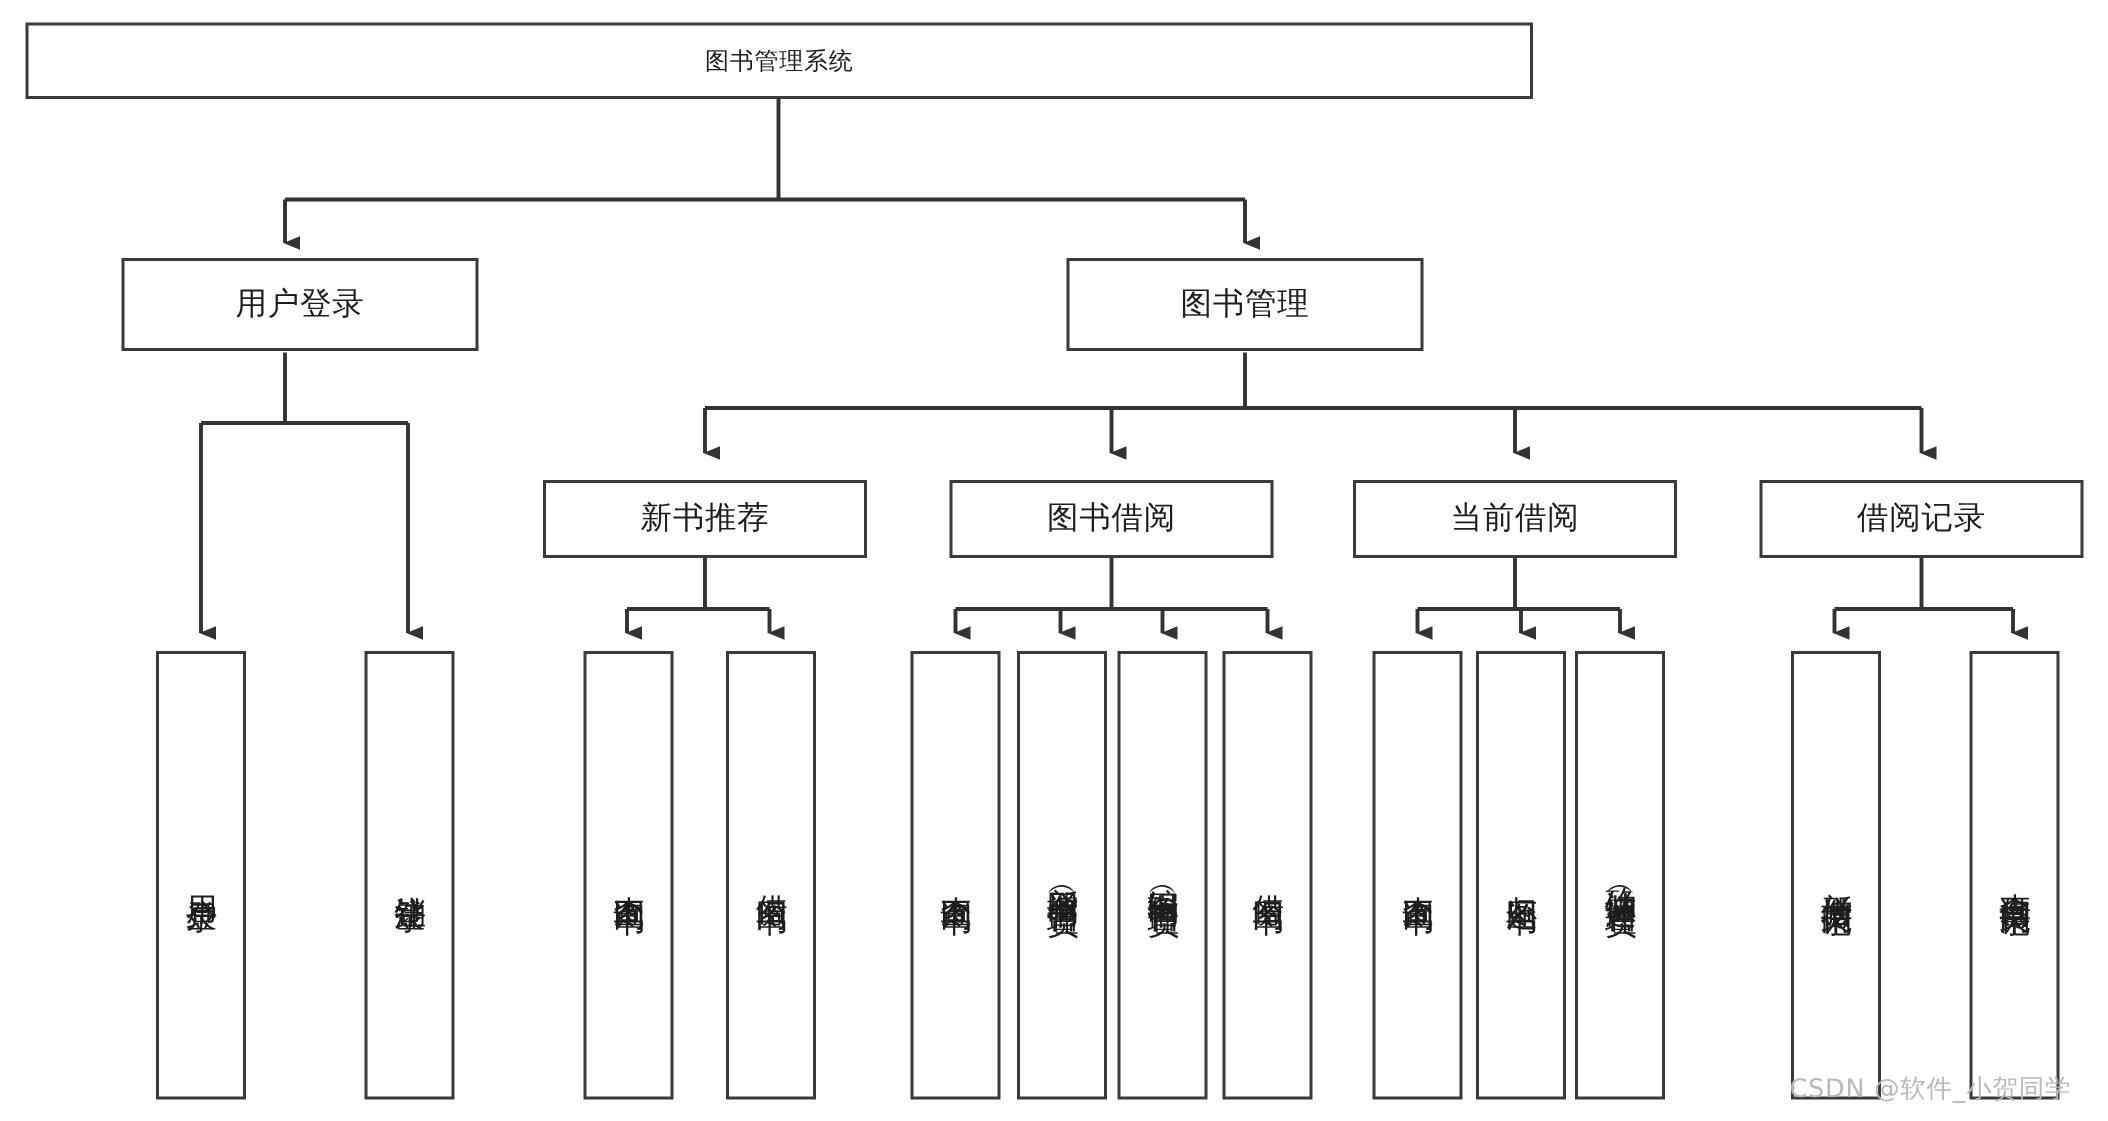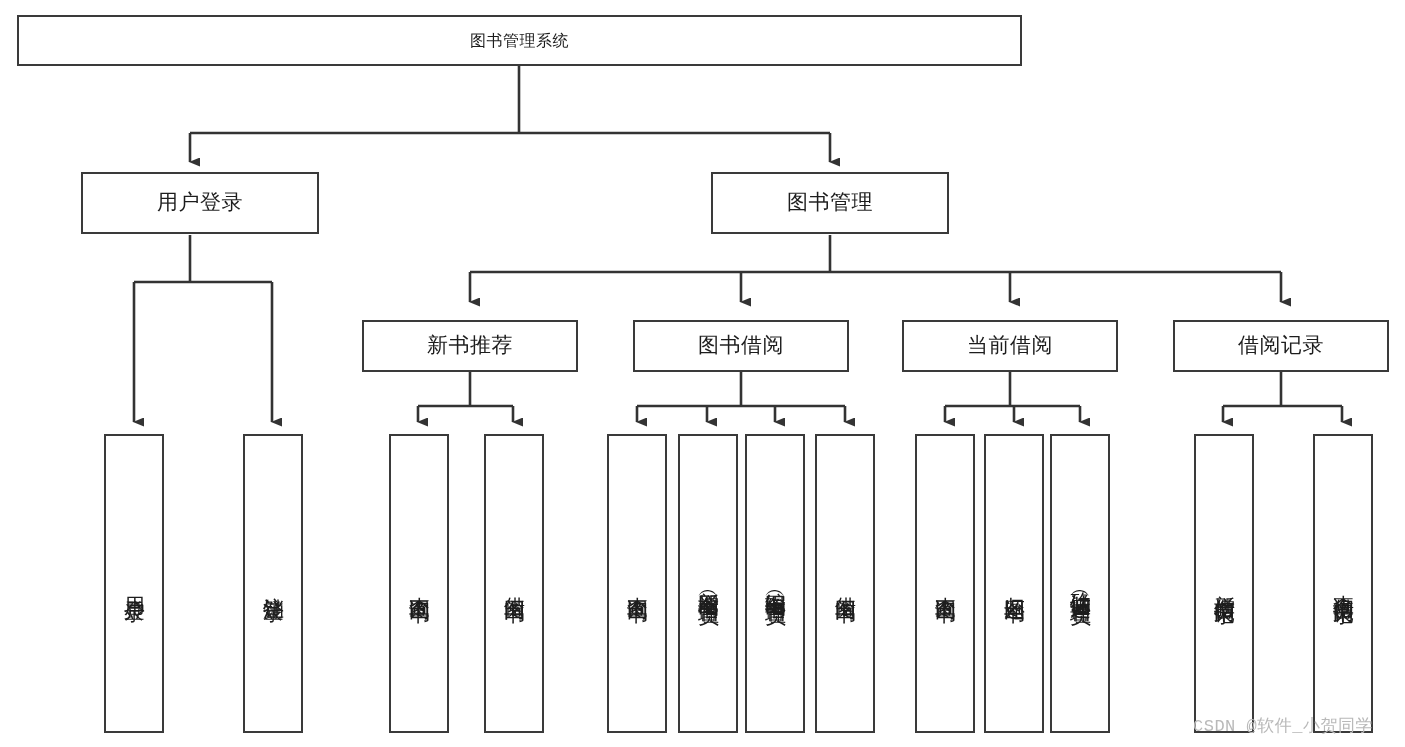--- a/index.html
+++ b/index.html
@@ -62,21 +62,20 @@
     text-align: center;
   }
   .watermark {
     position: absolute;
     z-index: 5;
     color: #b9b9b9;
     font-size: 17px;
     letter-spacing: 0.5px;
     white-space: nowrap;
     pointer-events: none;
-    font-family: Liberation Mono, monospace;
   }
 </style>
 </head>
 <body>
 
 <div id="canvas">
 
   <svg id="edges" viewBox="0 0 1405 747" xmlns="http://www.w3.org/2000/svg">
     <defs>
       <marker id="arr" markerWidth="9" markerHeight="11" refX="4.5" refY="10" orient="auto" markerUnits="userSpaceOnUse">

